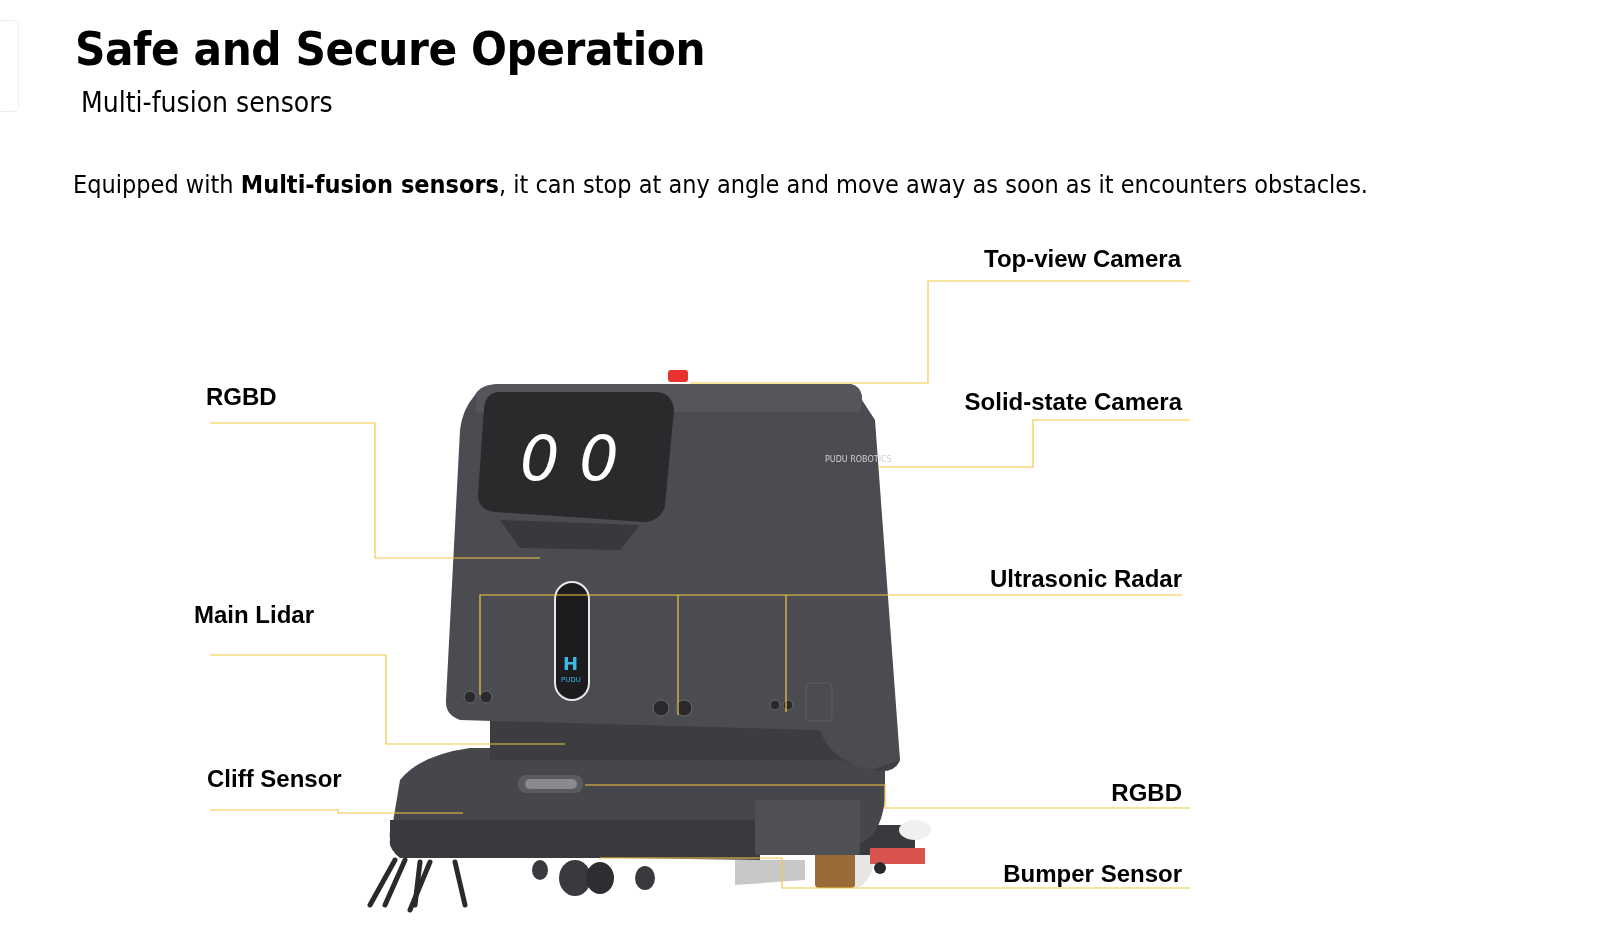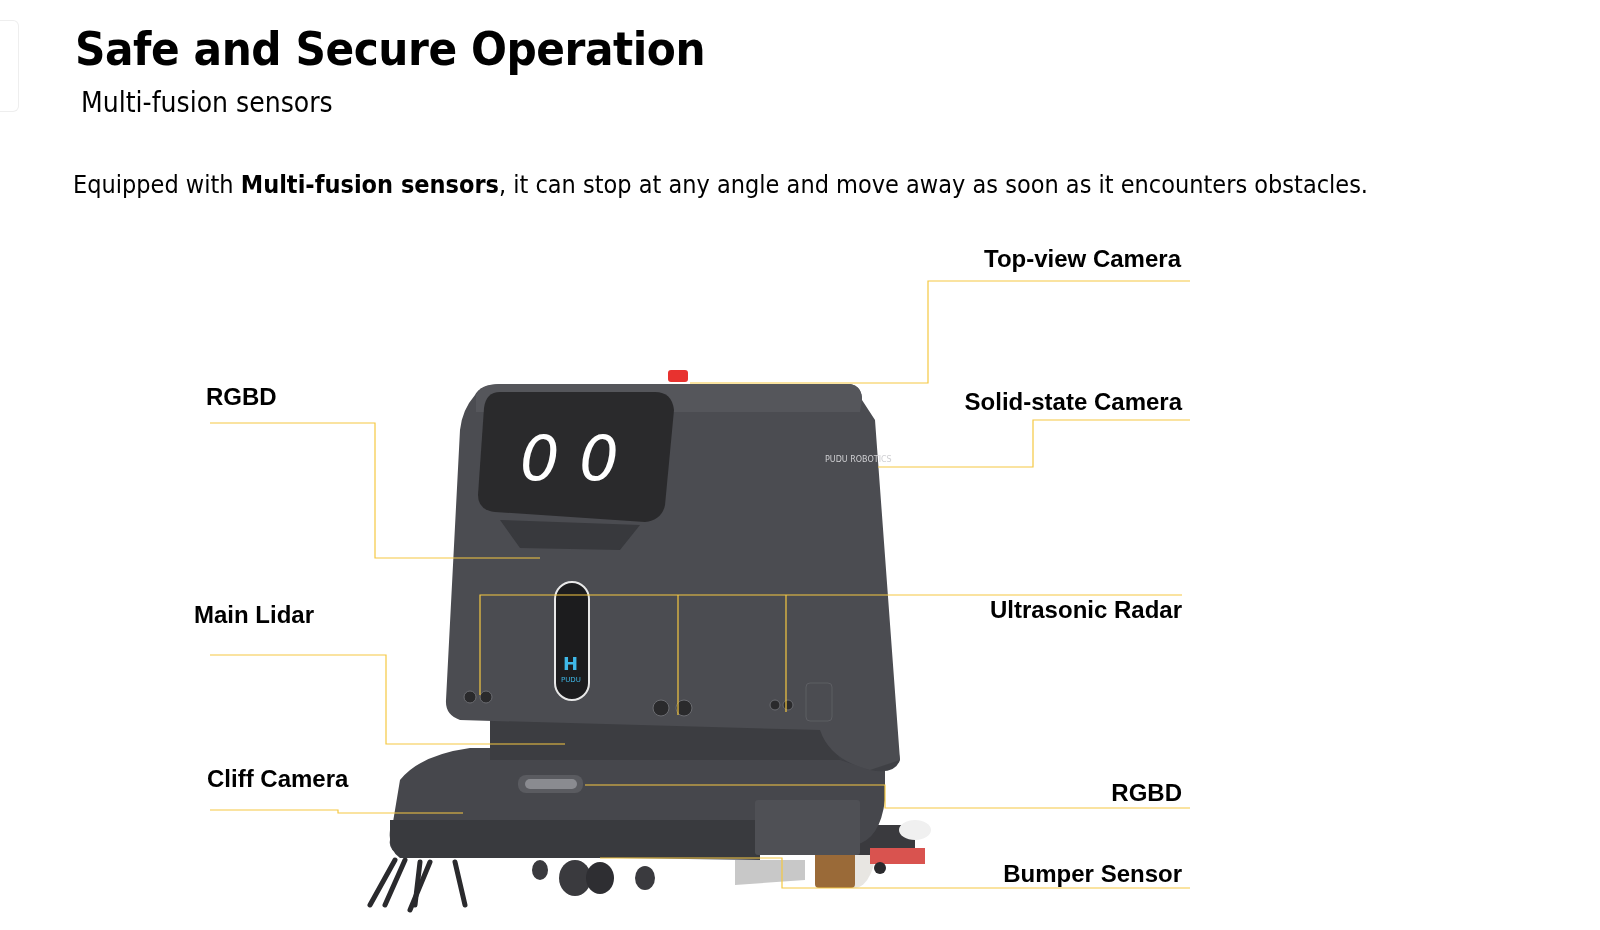--- a/index.html
+++ b/index.html
@@ -103,19 +103,19 @@
     <polyline points="210,810 338,810 338,813 463,813"></polyline>
 
     <polyline points="1190,808 885,808 885,785 585,785"></polyline>
 
     <polyline points="1190,888 782,888 782,858 600,858"></polyline>
   </g>
 </svg>
 
 <div class="lbl" style="left:206px;top:383px;">RGBD</div>
 <div class="lbl" style="left:194px;top:601px;">Main Lidar</div>
-<div class="lbl" style="left:207px;top:765px;">Cliff Camera</div>
+<div class="lbl" style="left:207px;top:765px;">Cliff Sensor</div>
 
 <div class="lbl r" style="right:419px;top:245px;">Top-view Camera</div>
 <div class="lbl r" style="right:418px;top:388px;">Solid-state Camera</div>
-<div class="lbl r" style="right:418px;top:565px;margin-top:31px;">Ultrasonic Radar</div>
+<div class="lbl r" style="right:418px;top:565px;">Ultrasonic Radar</div>
 <div class="lbl r" style="right:418px;top:779px;">RGBD</div>
 <div class="lbl r" style="right:418px;top:860px;">Bumper Sensor</div>
 
 </body></html>

